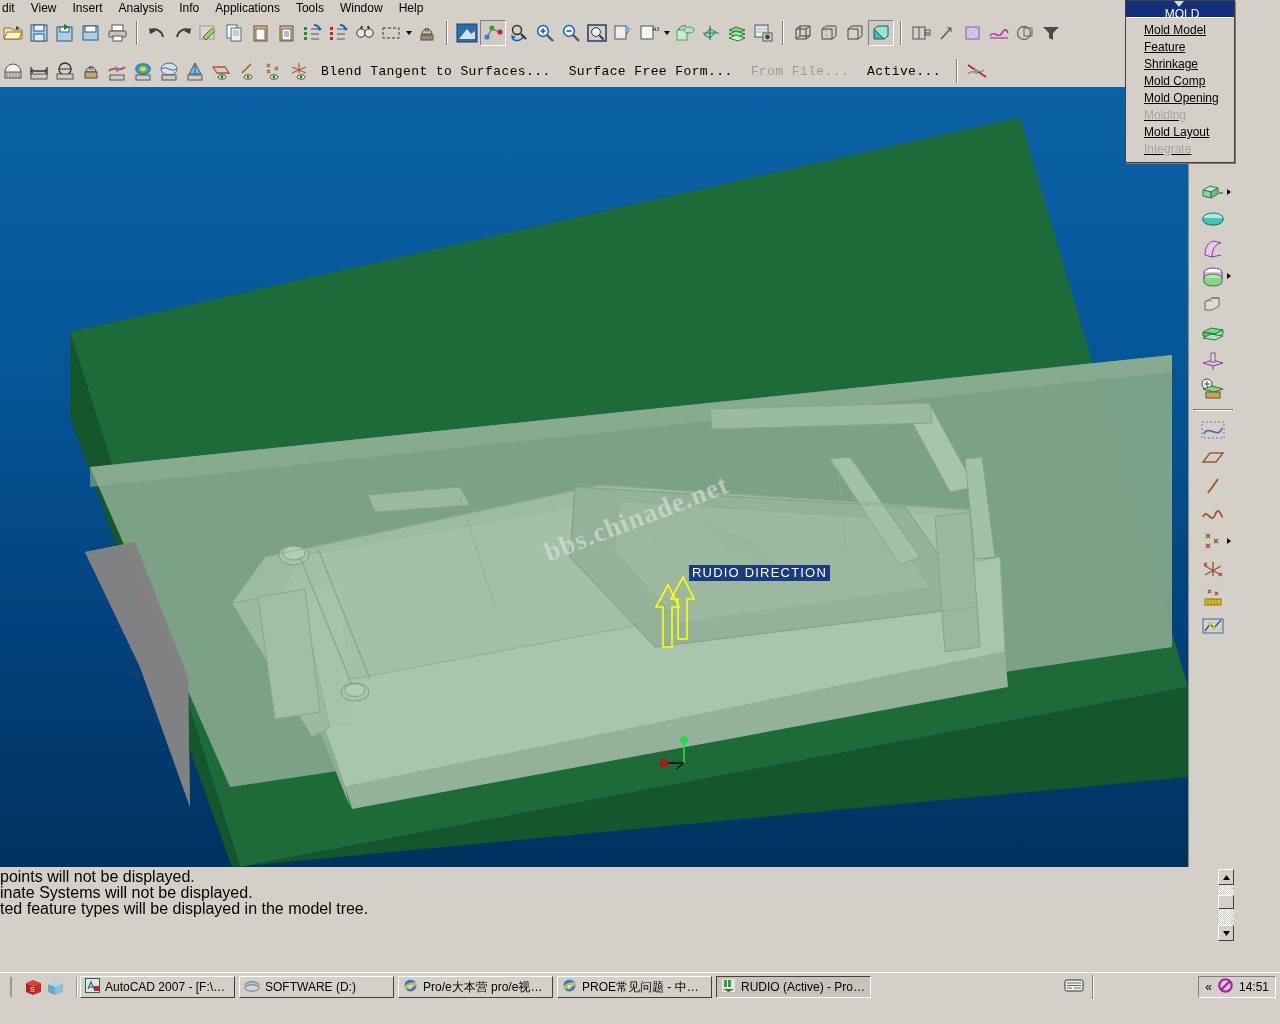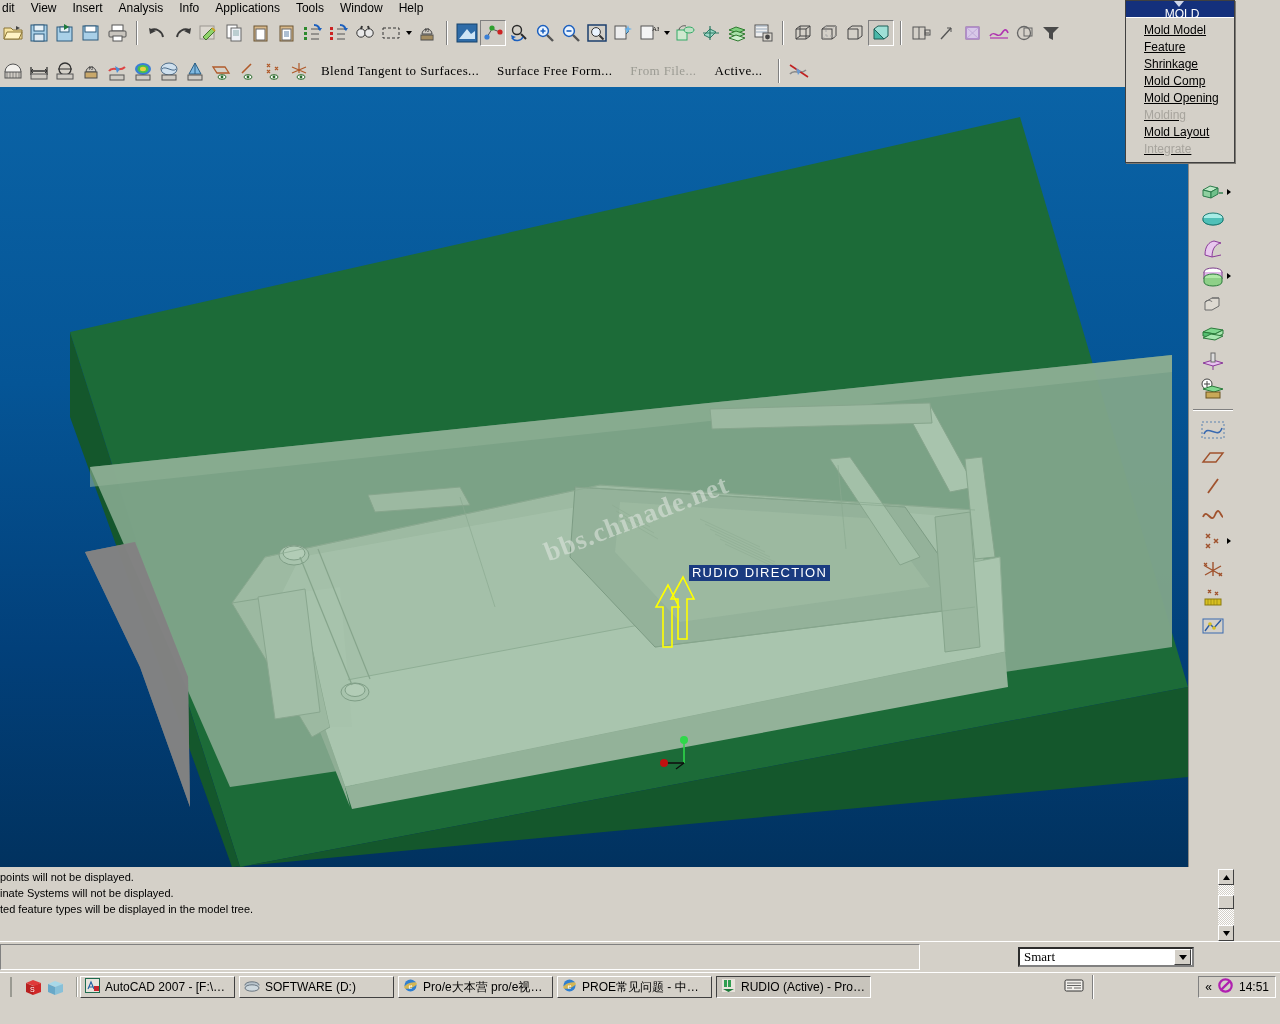--- a/index.html
+++ b/index.html
@@ -34,21 +34,21 @@
     width:26px; height:26px; position:relative;
     display:flex; align-items:center; justify-content:center;
   }
   .ticon.pressed { border:1px solid #808080; border-right-color:#fff;
                    border-bottom-color:#fff; background:#cfcbc4; }
   .ticon svg { display:block; }
   .tcaret { width:10px; height:26px; display:flex; align-items:center; justify-content:center; }
   .tcaret:after { content:""; border-left:3px solid transparent;
      border-right:3px solid transparent; border-top:4px solid #000; }
 
-  .txtmenu { display:flex; align-items:center; font-family:Liberation Serif, serif;
+  .txtmenu { display:flex; align-items:center; font-family:Liberation Mono, monospace;
              font-size:13px; letter-spacing:.4px; }
   .txtmenu .tm { padding:0 9px; white-space:nowrap; color:#000; }
   .txtmenu .tm.dim { color:#9b9b93; }
 
   
   .gfx {
     position:absolute; left:0; top:87px; width:1188px; height:780px;
     background:linear-gradient(180deg,#0a63a6 0%, #055596 38%, #02407a 72%, #01325f 100%);
     overflow:hidden;
   }
@@ -104,21 +104,21 @@
   .moldlist { background:#d4d0c8; padding:4px 0 4px 0;
               border-top:1px solid #fff;text-decoration:underline; }
   .molditem { font-size:12px; color:#000; padding:1px 0 2px 18px; }
   .molditem.dim { color:#a7a49d; }
 
   
   .msgarea {
     position:absolute; left:0; top:869px; width:1218px; height:72px;
     background:#d4d0c8; overflow:hidden;
   }
-  .msgline { font-size:11px; color:#000; padding-left:0px; line-height:16px; white-space:nowrap; }
+  .msgline { font-size:16px; color:#000; padding-left:0px; line-height:16px; white-space:nowrap; }
   .msgscroll {
     position:absolute; left:1218px; top:869px; width:18px; height:72px;
     background:#d4d0c8;
   }
   .sbbtn { width:16px; height:16px; background:#d4d0c8;
     border:1px solid #fff; border-right-color:#404040; border-bottom-color:#404040;
     display:flex; align-items:center; justify-content:center; }
   .sbtrack { position:absolute; left:0; top:16px; width:16px; height:40px;
     background:repeating-conic-gradient(#d4d0c8 0% 25%, #fff 0% 50%) 0 0/2px 2px; }
   .sbthumb { position:absolute; left:0; top:26px; width:16px; height:14px;
@@ -809,27 +809,20 @@
     </div>
     <div class="sbtrack"></div>
     <div class="sbthumb"></div>
     <div class="sbbtn" style="position:absolute;left:0;top:56px;">
       <svg width="7" height="5" viewBox="0 0 7 5">
           <path d="M3.5 5L0 0h7z" fill="#000"></path>
         </svg>
     </div>
   </div>
 
-  <div class="statusbar">
-    <div class="statusleft"></div>
-    <div class="filterbox">
-      <span class="val">Smart</span>
-      <span class="arrow"></span>
-    </div>
-  </div>
 
   <div class="taskbar">
     <div class="qlaunch">
       <div class="qbtn">
         <svg width="6" height="20" viewBox="0 0 6 20">
             <rect x="2" y="0" width="2" height="20" fill="#9a9a92"></rect>
           </svg>
       </div>
       <div class="qbtn">
         <svg width="19" height="19" viewBox="0 0 19 19">

